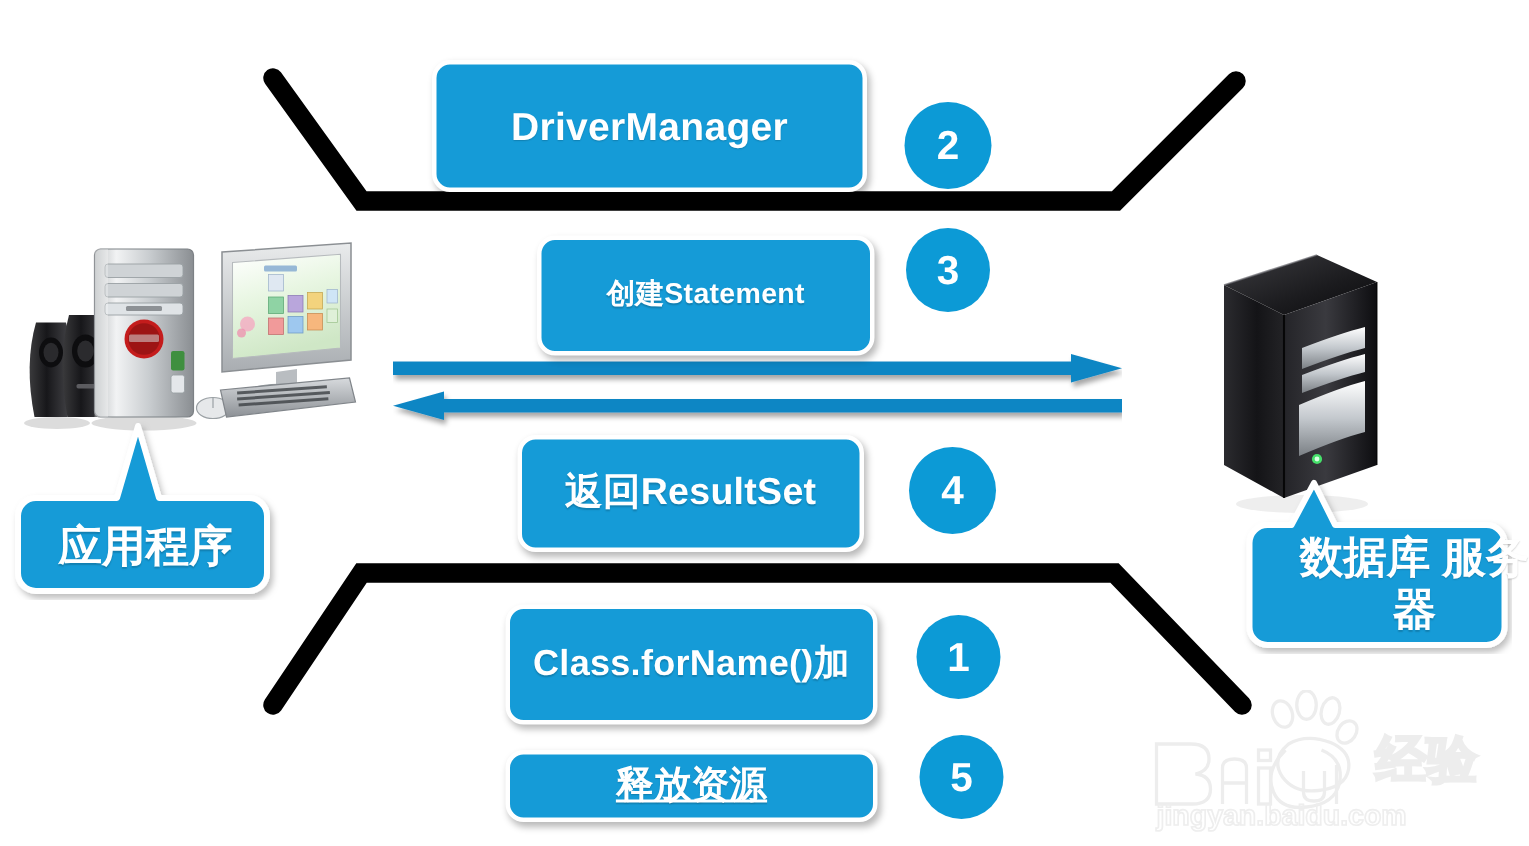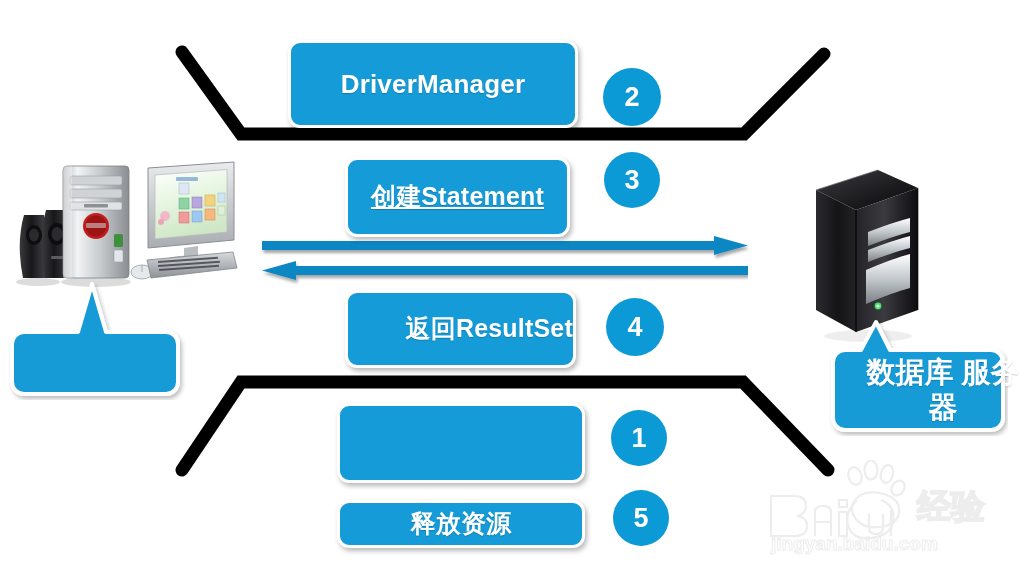--- a/index.html
+++ b/index.html
@@ -248,59 +248,63 @@
     </g>
   </svg>
 
   <div class="step-box" style="left:288px;top:40px;width:290px;height:88px;font-size:26px;">
     <div>
       <span class="ln">DriverManager</span>
     </div>
   </div>
   <div class="num-circle" style="left:603px;top:68px;width:58px;height:58px;">2</div>
 
-  <div class="step-box" style="left:345px;top:157px;width:225px;height:80px;font-size:25px;text-decoration:underline;">
+  <div class="step-box" style="left:358px;top:157px;width:225px;height:80px;font-size:19px;">
     <div>
       <span class="ln">创建Statement</span>
     </div>
   </div>
   <div class="num-circle" style="left:604px;top:152px;width:56px;height:56px;">3</div>
 
-  <div class="step-box" style="left:345px;top:290px;width:231px;height:78px;font-size:25px;justify-content:flex-end;">
+  <div class="step-box" style="left:345px;top:290px;width:231px;height:78px;font-size:25px;">
     <div>
       <span class="ln">返回ResultSet</span>
     </div>
   </div>
   <div class="num-circle" style="left:606px;top:298px;width:58px;height:58px;">4</div>
 
   <div class="step-box" style="left:337px;top:403px;width:248px;height:80px;font-size:24px;">
     <div>
+      <span class="ln">Class.forName()加</span>
     </div>
   </div>
   <div class="num-circle" style="left:611px;top:410px;width:56px;height:56px;">1</div>
 
-  <div class="step-box" style="left:337px;top:500px;width:248px;height:48px;font-size:25px;">
+  <div class="step-box" style="left:337px;top:500px;width:248px;height:48px;font-size:25px;text-decoration:underline;">
     <div>
       <span class="ln">释放资源</span>
     </div>
   </div>
   <div class="num-circle" style="left:613px;top:490px;width:56px;height:56px;">5</div>
 
   <svg style="position:absolute;left:6px;top:278px;width:182px;height:122px;" viewBox="0 0 182 122">
     <defs>
       <filter id="coShadow" x="-20%" y="-20%" width="150%" height="160%">
         <feDropShadow dx="2" dy="3" stdDeviation="2" flood-color="#000000" flood-opacity="0.25"></feDropShadow>
       </filter>
     </defs>
     <g filter="url(#coShadow)">
       <path d="M6,66 a12,12 0 0 1 12,-12 L72,54 L86,6 L100,54 L160,54
                a12,12 0 0 1 12,12 L172,104 a12,12 0 0 1 -12,12 L18,116
                a12,12 0 0 1 -12,-12 Z" fill="#159BD7" stroke="#ffffff" stroke-width="4" stroke-linejoin="round"></path>
     </g>
   </svg>
+  <div class="callout" style="left:12px;top:338px;width:170px;height:54px;font-size:29px;background:transparent;border:none;box-shadow:none;">
+    <span>应用程序</span>
+  </div>
 
   <svg style="position:absolute;left:828px;top:318px;width:180px;height:118px;" viewBox="0 0 180 118">
     <g filter="url(#coShadow)">
       <path d="M5,44 a12,12 0 0 1 12,-12 L33,32 L48,4 L62,32 L163,32
                a12,12 0 0 1 12,12 L175,100 a12,12 0 0 1 -12,12 L17,112
                a12,12 0 0 1 -12,-12 Z" fill="#159BD7" stroke="#ffffff" stroke-width="4" stroke-linejoin="round"></path>
     </g>
   </svg>
   <div class="callout" style="left:862px;top:352px;width:162px;height:76px;font-size:29px;background:transparent;border:none;box-shadow:none;">
     <div>

